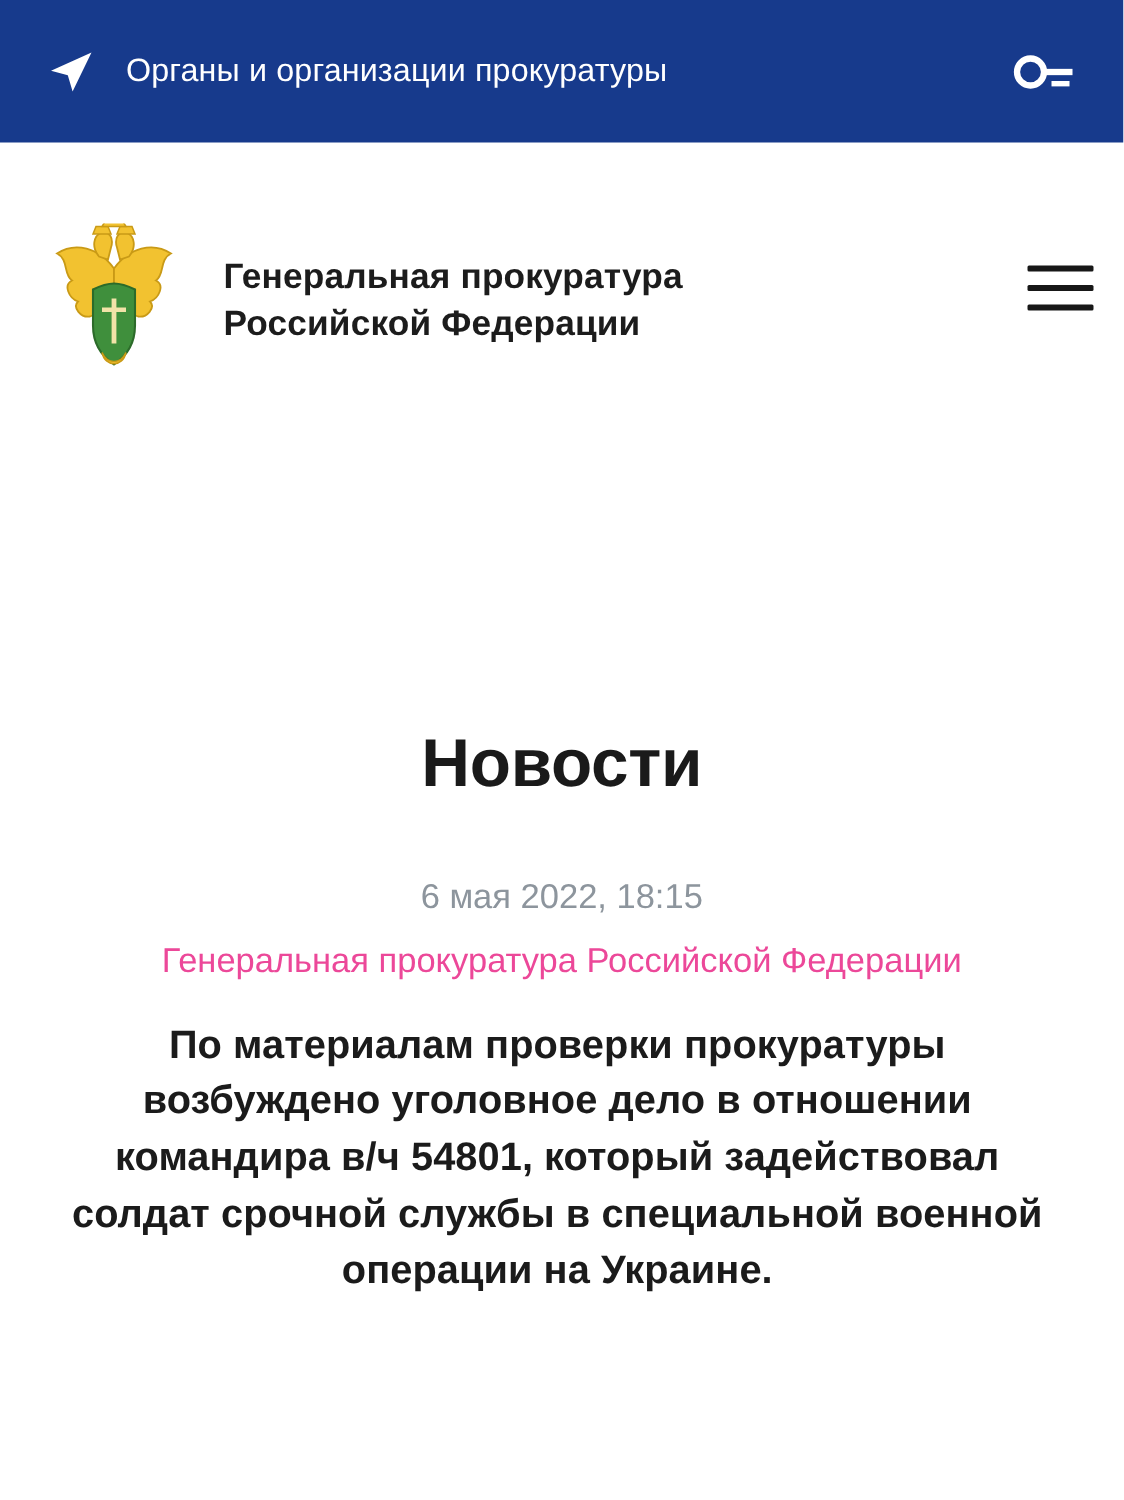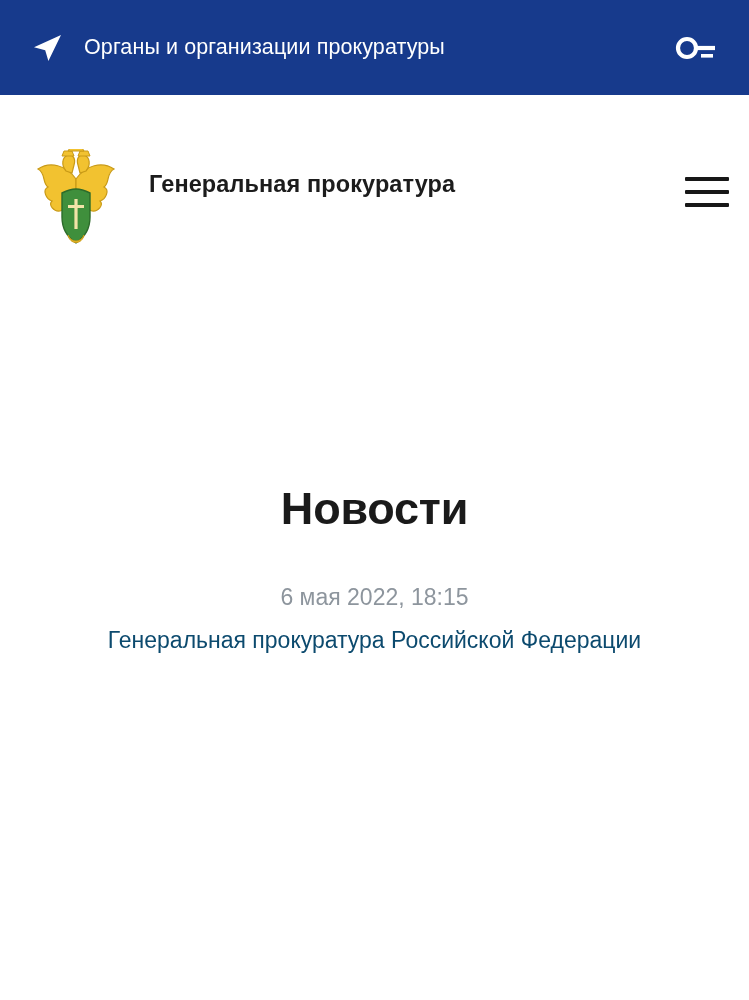--- a/index.html
+++ b/index.html
@@ -109,21 +109,21 @@
   }
   .news-meta {
     margin-top: 52px;
   }
   .news-date {
     color: #8d959d;
     font-size: 23px;
     line-height: 1.3;
   }
   .news-source {
-    color: #0c4a6e;
+    color: #ec4899;
     font-size: 23px;
     margin-top: 13px;
     line-height: 1.3;
   }
   .news-headline {
     margin-top: 22px;
     font-size: 26.5px;
     font-weight: bold;
     color: #1b1b1b;
     line-height: 1.42;
@@ -164,29 +164,31 @@
     <path d="M42 40 C48 40 56 44 56 44 L56 68 C56 82 48 90 42 94 C36 90 28 82 28 68 L28 44 C28 44 36 40 42 40 Z" fill="#3f8f3c" stroke="#2c6b2a" stroke-width="1.4"></path>
 
     <rect x="40.4" y="50" width="3.2" height="30" fill="#f2e3a8"></rect>
     <rect x="34" y="56" width="16" height="3" fill="#f2e3a8"></rect>
 
     <path d="M34 86 C38 94 46 94 50 86 C48 96 36 96 34 86 Z" fill="#f2c230" stroke="#c99a16" stroke-width="1"></path>
   </svg>
 
   <div class="org-name">
     <span>Генеральная прокуратура</span><br>
+    <span>Российской Федерации</span>
   </div>
 
   <div class="burger">
     <span></span>
     <span></span>
     <span></span>
   </div>
 </div>
 
 <div class="content">
   <h1 class="page-title">Новости</h1>
 
   <div class="news-meta">
     <div class="news-date">6 мая 2022, 18:15</div>
     <div class="news-source">Генеральная прокуратура Российской Федерации</div>
+    <div class="news-headline">По материалам проверки прокуратуры возбуждено уголовное дело в отношении командира в/ч 54801, который задействовал солдат срочной службы в специальной военной операции на Украине.</div>
   </div>
 </div>
 
 </body></html>

